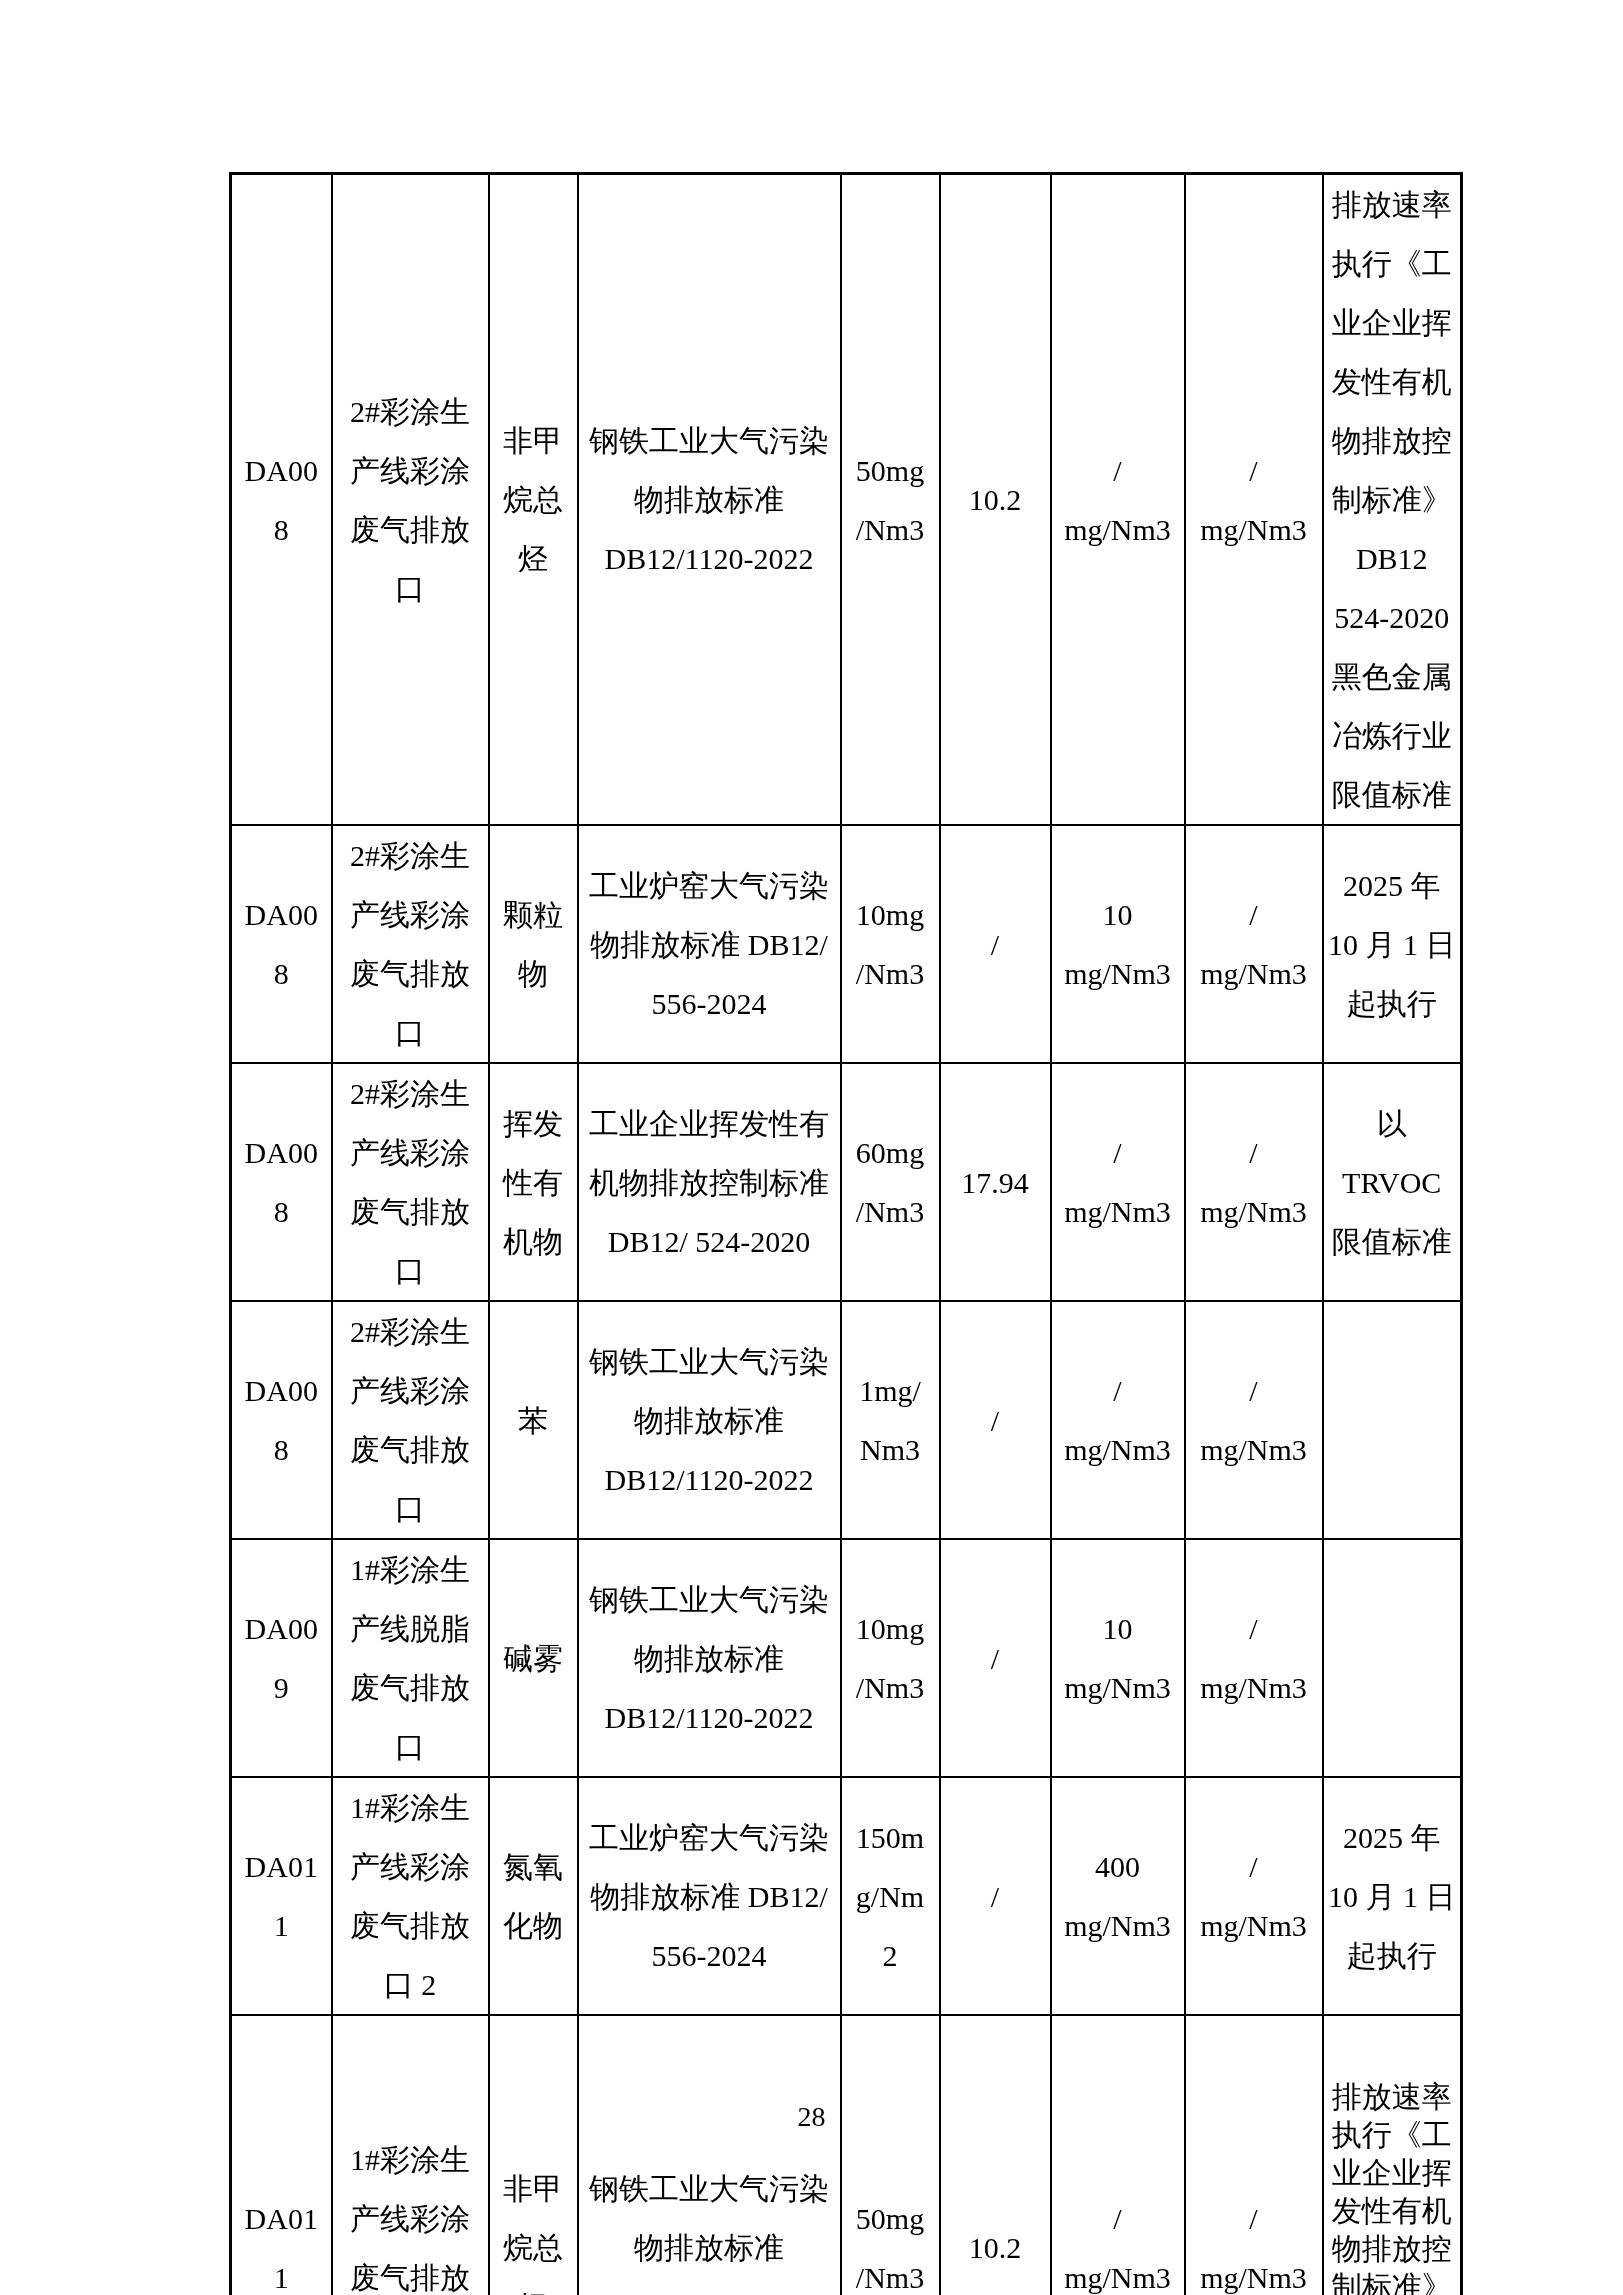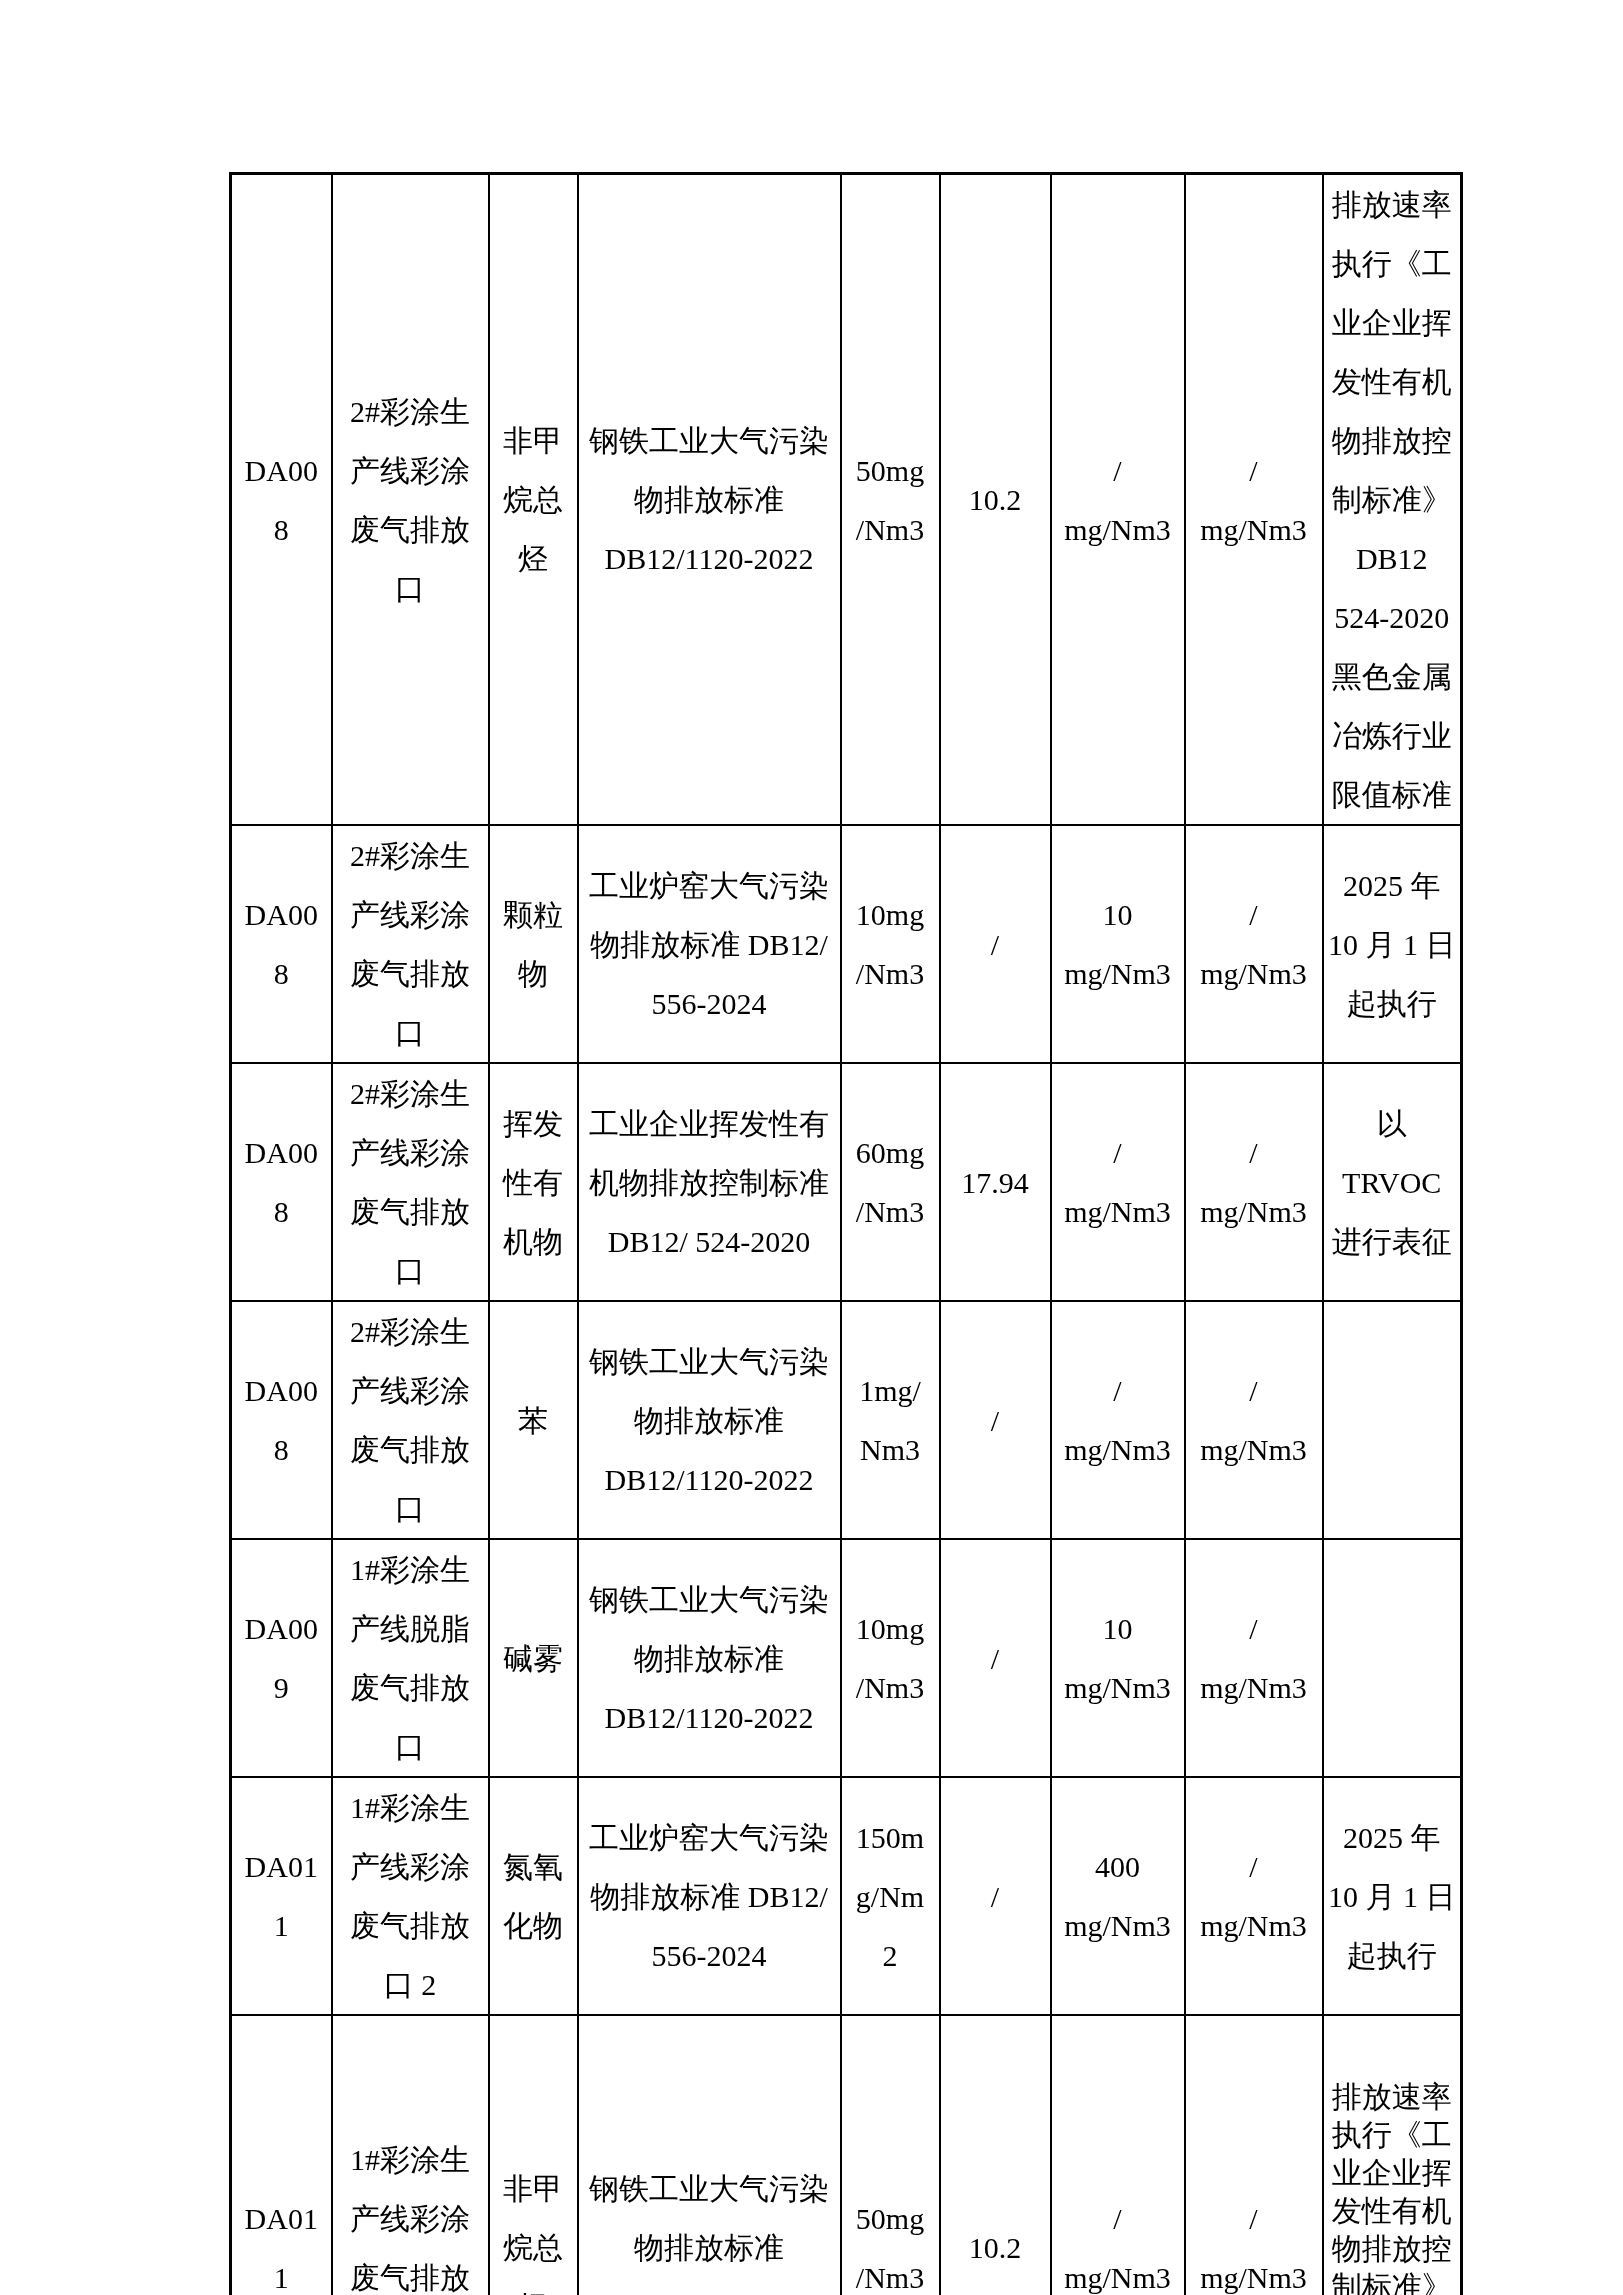--- a/index.html
+++ b/index.html
@@ -141,21 +141,21 @@
 机物排放控制标准
 DB12/ 524-2020</td>
         <td>60mg
 /Nm3</td>
         <td>17.94</td>
         <td>/
 mg/Nm3</td>
         <td>/
 mg/Nm3</td>
         <td>以 TRVOC
-进行表征</td>
+限值标准</td>
       </tr>
       <tr style="height:233px">
         <td>DA00
 8</td>
         <td>2#彩涂生
 产线彩涂
 废气排放
 口</td>
         <td>苯</td>
         <td>钢铁工业大气污染
@@ -242,15 +242,16 @@
 物排放控
 制标准》
 DB12
 524-2020
 黑色金属</div>
         </td>
       </tr>
     </tbody>
   </table>
 
+  <div class="footer">28</div>
 
 </div>
 
 
 </body></html>

